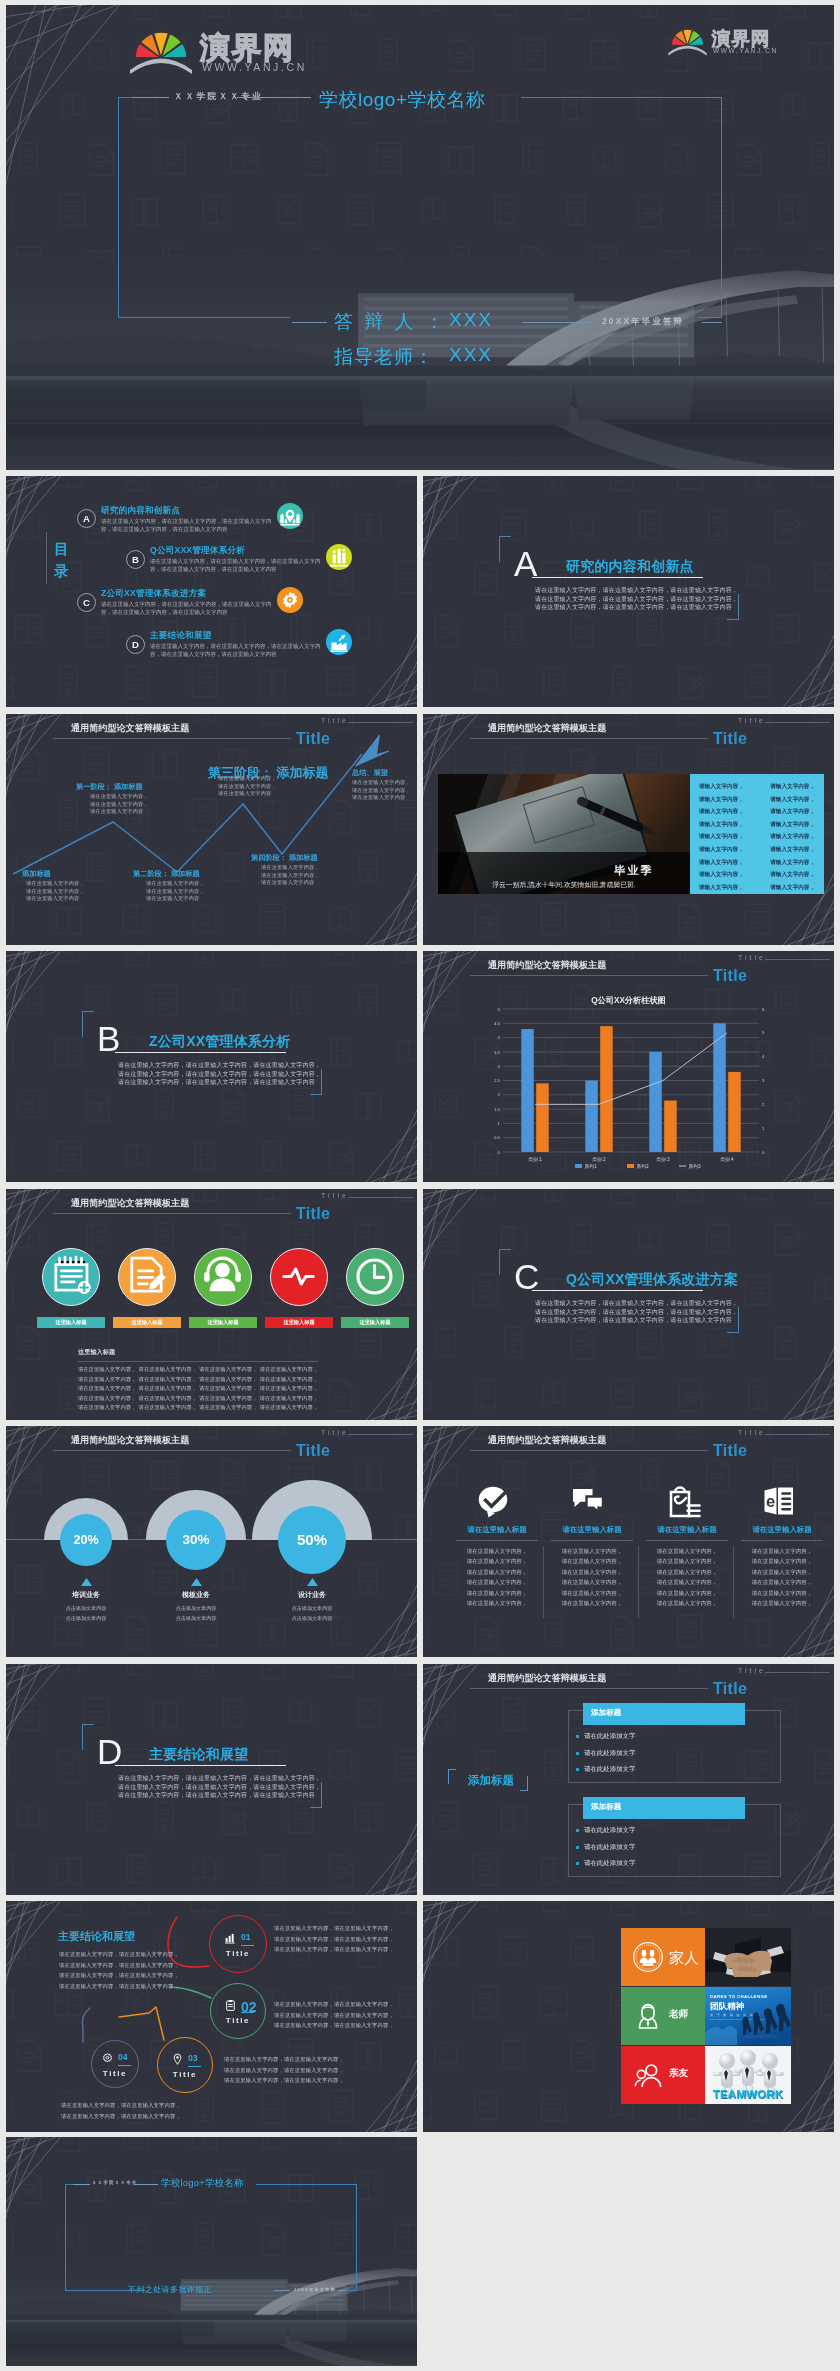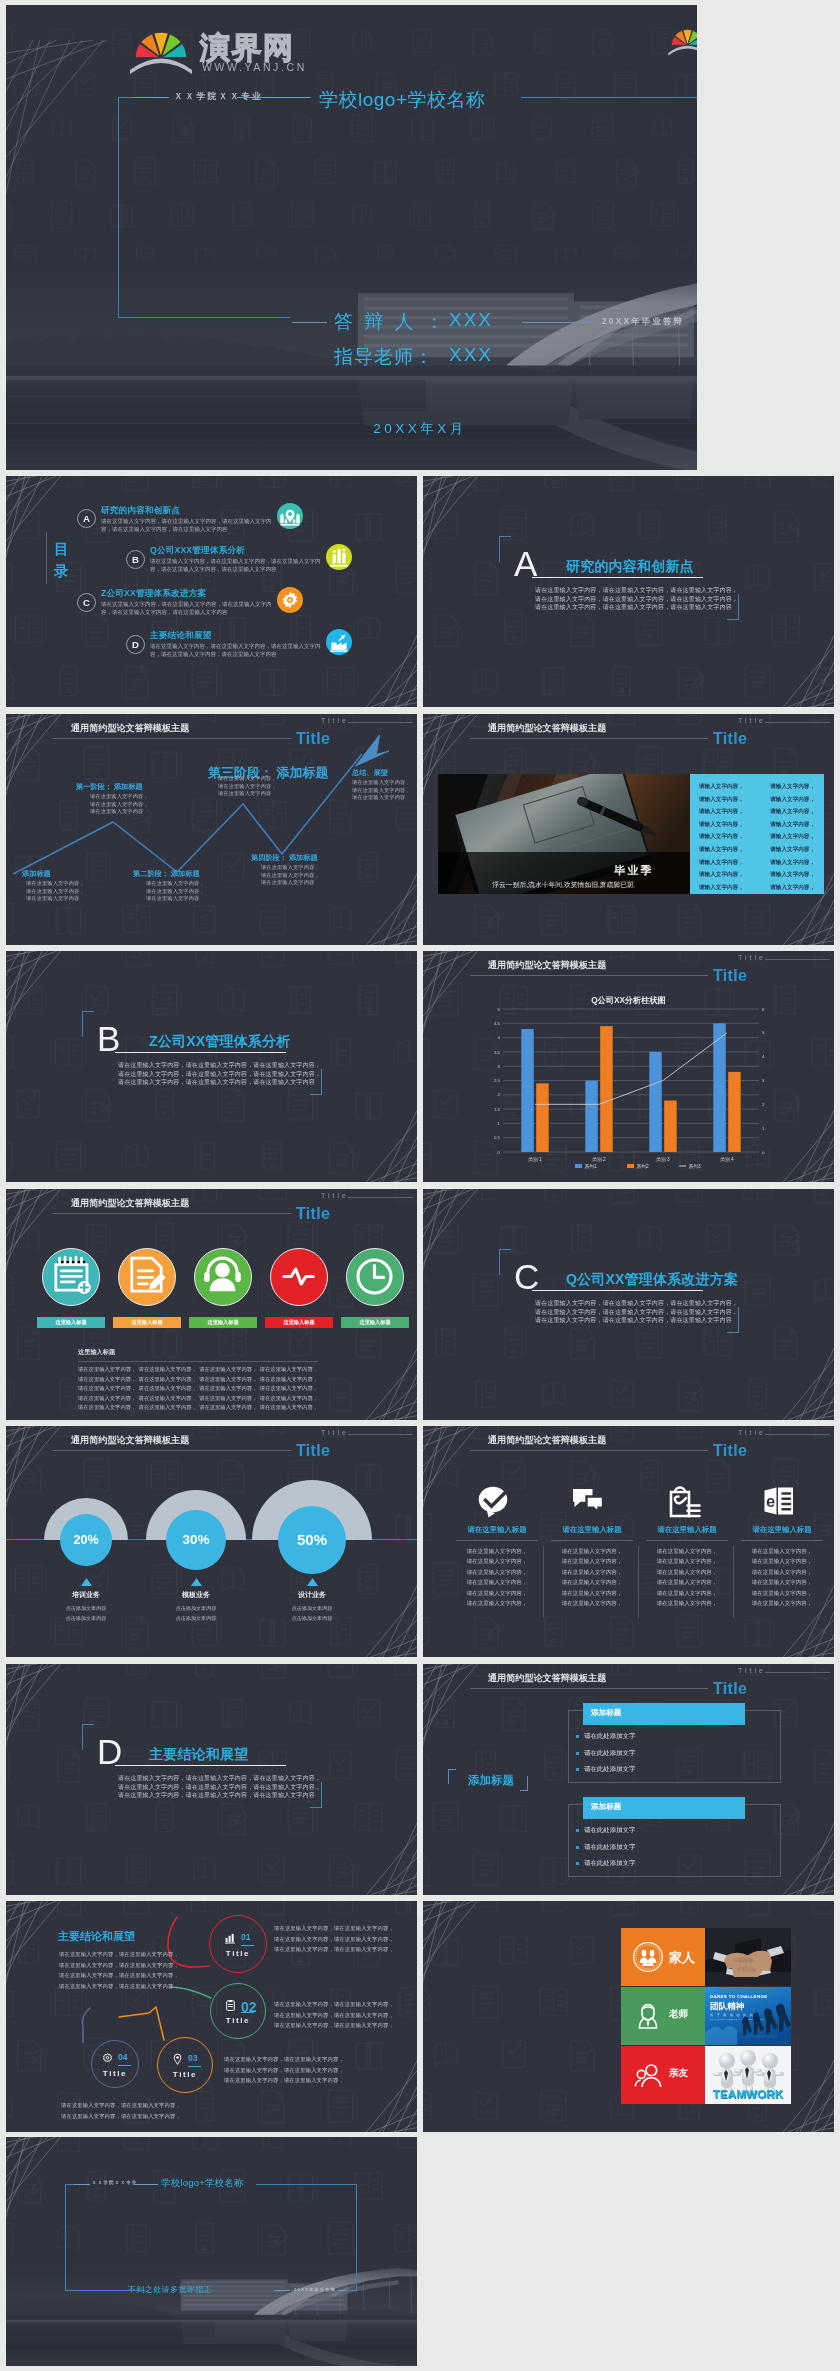--- a/index.html
+++ b/index.html
@@ -1,20 +1,20 @@
 <!DOCTYPE html>
 <html><head>
 <meta charset="utf-8">
 <style>
 *{box-sizing:border-box;margin:0;padding:0;}
 html,body{width:840px;height:2371px;background:#e9e9e7;}
 body{font-family:"Liberation Sans",sans-serif;}
 .page{position:relative;width:840px;height:2371px;background:#e9e9e7;overflow:hidden;}
 .slide{position:absolute;width:411px;height:231px;background:#30333d;overflow:hidden;}
-.hero{left:6px;top:5px;width:691px;height:465px;}
+.hero{left:6px;top:5px;width:828px;height:465px;}
 .last{left:6px;top:2137px;width:411px;height:229px;}
 .lines,.wm{position:absolute;left:0;top:0;width:100%;height:100%;}
 svg{display:block;overflow:visible;}
 svg text{font-family:"Liberation Sans",sans-serif;}
 .hdr-cn{position:absolute;font-size:9.1px;color:#dfe1e6;font-weight:bold;}
 .hdr-rule{position:absolute;height:1px;background:#5d6270;}
 .hdr-ts{position:absolute;font-size:7px;color:#8b909f;letter-spacing:3px;}
 .hdr-tb{position:absolute;font-size:16px;color:#2b93cf;font-weight:bold;letter-spacing:.3px;}
 .bt{color:#cfd2d8;font-size:6.1px;line-height:9.6px;letter-spacing:.15px;}
 .ab{position:absolute;}
@@ -373,21 +373,20 @@
 
   <div class="ab" style="left:286px;top:317px;width:35px;height:1.3px;background:#6e93b8"></div>
   <div class="ab" style="left:328px;top:304px;font-size:19px;color:#2fb3e8;letter-spacing:3px;white-space:nowrap">答 辩 人 ：</div>
   <div class="ab" style="left:443px;top:304px;font-size:19px;color:#2fb3e8;letter-spacing:2px">XXX</div>
   <div class="ab" style="left:328px;top:339px;font-size:19px;color:#2fb3e8;letter-spacing:1px;white-space:nowrap">指导老师：</div>
   <div class="ab" style="left:443px;top:339px;font-size:19px;color:#2fb3e8;letter-spacing:2px">XXX</div>
   <div class="ab" style="left:516px;top:317px;width:70px;height:1.3px;background:#6e93b8"></div>
   <div class="ab" style="left:596px;top:311px;font-size:8.4px;color:#b8c0cc;letter-spacing:2.2px;font-weight:bold;white-space:nowrap">20XX年毕业答辩</div>
   <div class="ab" style="left:696px;top:317px;width:20px;height:1.3px;background:#6e93b8"></div>
 
-  <div class="ab" style="left:0;top:415px;width:828px;text-align:center;font-size:13.5px;color:#3bb6e8;letter-spacing:3.5px">20XX年X月</div>
 </div>
     </div>
 <div class="slide " style="left:6px;top:476px">
       <svg class="wm" width="411" height="231" viewBox="0 0 411 231">
         <g stroke="#8d92a0" stroke-width="1.35" fill="none" opacity="0.055" stroke-linejoin="round" stroke-linecap="round">
           <use href="#wmA" x="-20" y="-20" transform="translate(-20,-20) scale(1.22) translate(20,20)"></use>
           <use href="#wmB" x="48" y="-20" transform="translate(48,-20) scale(1.22) translate(-48,20)"></use>
           <use href="#wmC" x="116" y="-20" transform="translate(116,-20) scale(1.22) translate(-116,20)"></use>
           <use href="#wmD" x="184" y="-20" transform="translate(184,-20) scale(1.22) translate(-184,20)"></use>
           <use href="#wmE" x="252" y="-20" transform="translate(252,-20) scale(1.22) translate(-252,20)"></use>
@@ -2017,21 +2016,21 @@
                 <path d="M26.7 16.5a3.4 3.4 0 1 1 6.8 0v3.6a3.4 3.4 0 1 1-6.8 0z"></path>
                 <path d="M11.5 33c0-5.3 3-8.4 6.4-8.4s6.4 3.1 6.4 8.4z"></path>
                 <path d="M23.7 33c0-5.3 3-8.4 6.4-8.4s6.4 3.1 6.4 8.4z"></path>
                 <circle cx="20" cy="29.5" r="2.5"></circle>
                 <circle cx="28" cy="29.5" r="2.5"></circle>
                 <path d="M15.5 37.5c0-3.2 2-5 4.5-5s4.5 1.8 4.5 5z"></path>
                 <path d="M23.5 37.5c0-3.2 2-5 4.5-5s4.5 1.8 4.5 5z"></path>
               </g>
             </svg>
           </div>
- <div class="ab" style="left:48px;top:21px;font-size:13px;font-weight:bold;color:#fff">家人</div>
+ <div class="ab" style="left:48px;top:21px;font-size:15px;font-weight:normal;color:#fff">家人</div>
 </div>
         <div class="ab" style="left:198px;top:86px;width:84px;height:58px;background:#4a9a5c">
  <div class="ab" style="left:11px;top:13px;width:32px;height:32px">
             <svg width="32" height="32" viewBox="0 0 48 48">
               <path d="M15 16 a9 9 0 0 1 18 0 v5 a9 9 0 0 1 -18 0z" fill="none" stroke="#fff" stroke-width="2.4"></path>
               <path d="M15.5 13 q8.5 -5 17 0" fill="none" stroke="#fff" stroke-width="2.4"></path>
               <path d="M11 42 q1 -12 8 -15 l5 4 l5 -4 q7 3 8 15z" fill="none" stroke="#fff" stroke-width="2.4" stroke-linejoin="round"></path>
               <path d="M24 31 l-2 3 l2 7 l2 -7z" fill="#fff"></path>
             </svg>
           </div>

